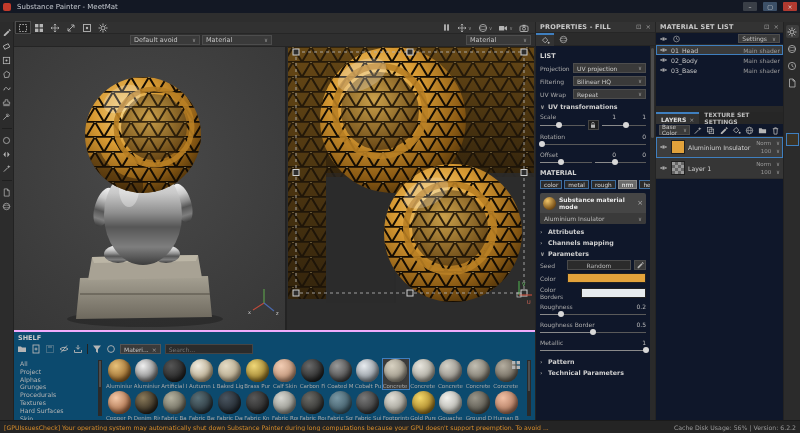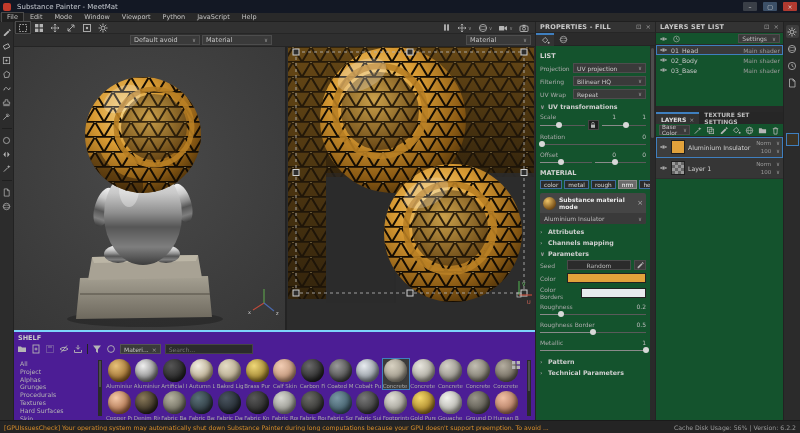--- a/index.html
+++ b/index.html
@@ -26,21 +26,21 @@
   .tbtn{width:14px;height:11px;display:flex;align-items:center;justify-content:center;margin-left:2px}
   .tbtn.active{background:#1f1f1f;outline:1px solid #4d4d4d}
   #tbright{margin-left:auto;margin-right:6px;display:flex;gap:6px;align-items:center}
   .tbr{display:flex;align-items:center;gap:1px}
   .mini{font-size:5px;color:#8a8a8a}
   
   #vpheader{left:14px;top:34px;width:521px;height:13px;background:#2f2f2f;border-bottom:1px solid #242424}
   .dd{position:absolute;height:10px;top:1px;background:#3a3a3a;border:1px solid #4d4d4d;display:flex;align-items:center;justify-content:space-between;padding:0 3px;color:#c4c4c4;font-size:6.5px}
   .chev{font-size:5.5px;color:#9a9a9a;margin-left:3px}
   
-  .panel{background:#14532d;border-left:1px solid #242424}
+  .panel{background:#0f172a;border-left:1px solid #242424}
   .phead{height:11px;display:flex;align-items:center;justify-content:space-between;padding:0 4px;background:#333;border-bottom:1px solid #262626}
   .ptitle{font-size:6.5px;font-weight:bold;color:#c9c9c9;letter-spacing:.2px}
   .pbtns{display:flex;gap:4px;color:#9a9a9a;font-size:6.5px}
   
   #props{left:535px;top:22px;width:120px;height:398px}
   #ptabs{height:13px;background:#2b2b2b;display:flex;border-bottom:1px solid #242424}
   .ptab{width:18px;height:13px;display:flex;align-items:center;justify-content:center}
   .ptab.active{background:#333;border-top:2px solid #3f7fbf}
   #pbody{position:absolute;left:0;top:24px;right:5px;bottom:0;padding:3px 4px;overflow:hidden}
   .sect{font-weight:bold;color:#d2d2d2;font-size:6.5px;margin:3px 0 3px}
@@ -92,21 +92,21 @@
   .t-orange{background:#e2a23b}
   .t-checker{background:#9a9a9a;background-image:linear-gradient(45deg,#666 26%,transparent 26%,transparent 74%,#666 74%),linear-gradient(45deg,#666 26%,transparent 26%,transparent 74%,#666 74%);background-size:6px 6px;background-position:0 0,3px 3px}
   .lname{flex:1;font-size:6.2px;color:#d2d2d2}
   .lmeta{display:flex;flex-direction:column;align-items:flex-end;gap:2px;font-size:5.5px;color:#9a9a9a}
   
   #dock{left:783px;top:22px;width:17px;height:398px;background:#2b2b2b;border-left:1px solid #222;display:flex;flex-direction:column;align-items:center;padding-top:3px;gap:4px}
   .dockic{width:13px;height:13px;display:flex;align-items:center;justify-content:center}
   .dockic.boxed{background:#3d3d3d;border-radius:2px}
   .dockic.bluebox{border:1px solid #3f7fbf;background:#3a3326;margin-top:40px}
   
-  #shelf{left:14px;top:330px;width:521px;height:90px;background:#4c1d95;border-top:2px solid #7dd3fc}
+  #shelf{left:14px;top:330px;width:521px;height:90px;background:#0c4a6e;border-top:2px solid #f0abfc}
   #shelftitle{position:absolute;left:4px;top:2px;font-size:6.5px;font-weight:bold;color:#c9c9c9}
   #shtools{position:absolute;left:3px;top:10px;height:14px;display:flex;align-items:center;gap:4px}
   .chip{height:10px;background:#3a3a3a;border:1px solid #555;display:flex;align-items:center;gap:3px;padding:0 3px;font-size:6px;color:#c4c4c4}
   #shsearch{width:88px;height:10px;background:#2b2b2b;border:1px solid #454545;color:#9a9a9a;font-size:6px;padding:0 3px;font-family:"DejaVu Sans",sans-serif}
   #shcats{position:absolute;left:4px;top:28px;width:78px}
   .cat{height:7.8px;line-height:7.8px;font-size:6.2px;color:#b5b5b5;padding-left:2px}
   #shcatbar{position:absolute;left:84px;top:28px;width:4px;height:56px;background:#2a2a2a}
   #shcatbar .thumb{position:absolute;left:1px;top:1px;width:2px;height:26px;background:#4d4d4d}
   #shgrid{position:absolute;left:92px;top:27px;width:414px;height:62px;display:grid;grid-template-columns:repeat(15,1fr);column-gap:1px;row-gap:2px;overflow:visible}
   .shitem{display:flex;flex-direction:column;align-items:center;width:26px}
@@ -264,39 +264,20 @@
 
   <div id="titlebar" class="abs">
     <span id="appicon"></span>
     <span id="wintitle">Substance Painter - MeetMat</span>
     <span style="flex:1"></span>
     <span class="winbtn" style="background:#3a3f47">–</span>
     <span class="winbtn" style="background:#3c5068">▢</span>
     <span class="winbtn" style="background:#b03a30">×</span>
   </div>
 
-  <div id="menubar" class="abs">
-
-      <span class="menu-item">File</span>
-
-      <span class="menu-item">Edit</span>
-
-      <span class="menu-item">Mode</span>
-
-      <span class="menu-item">Window</span>
-
-      <span class="menu-item">Viewport</span>
-
-      <span class="menu-item">Python</span>
-
-      <span class="menu-item">JavaScript</span>
-
-      <span class="menu-item">Help</span>
-
-  </div>
 
   <div id="toolstrip" class="abs">
     <span class="tool">
         <svg class="ic" width="9" height="9">
           <use href="#i-pencil"></use>
         </svg>
       </span>
     <span class="tool">
         <svg class="ic" width="9" height="9">
           <use href="#i-eraser"></use>
@@ -803,21 +784,21 @@
         <span>Technical Parameters</span>
       </div>
     </div>
     <div id="pscroll">
         <div class="thumb"></div>
       </div>
   </div>
 
   <div id="tsl" class="abs panel">
     <div class="phead">
-      <span class="ptitle">LAYERS SET LIST</span>
+      <span class="ptitle">MATERIAL SET LIST</span>
       <span class="pbtns">
         <span>⊡</span>
         <span>×</span>
       </span>
     </div>
     <div id="tsltools">
       <svg class="ic" width="9" height="8">
           <use href="#i-eye"></use>
         </svg>
       <svg class="ic" width="9" height="8">

